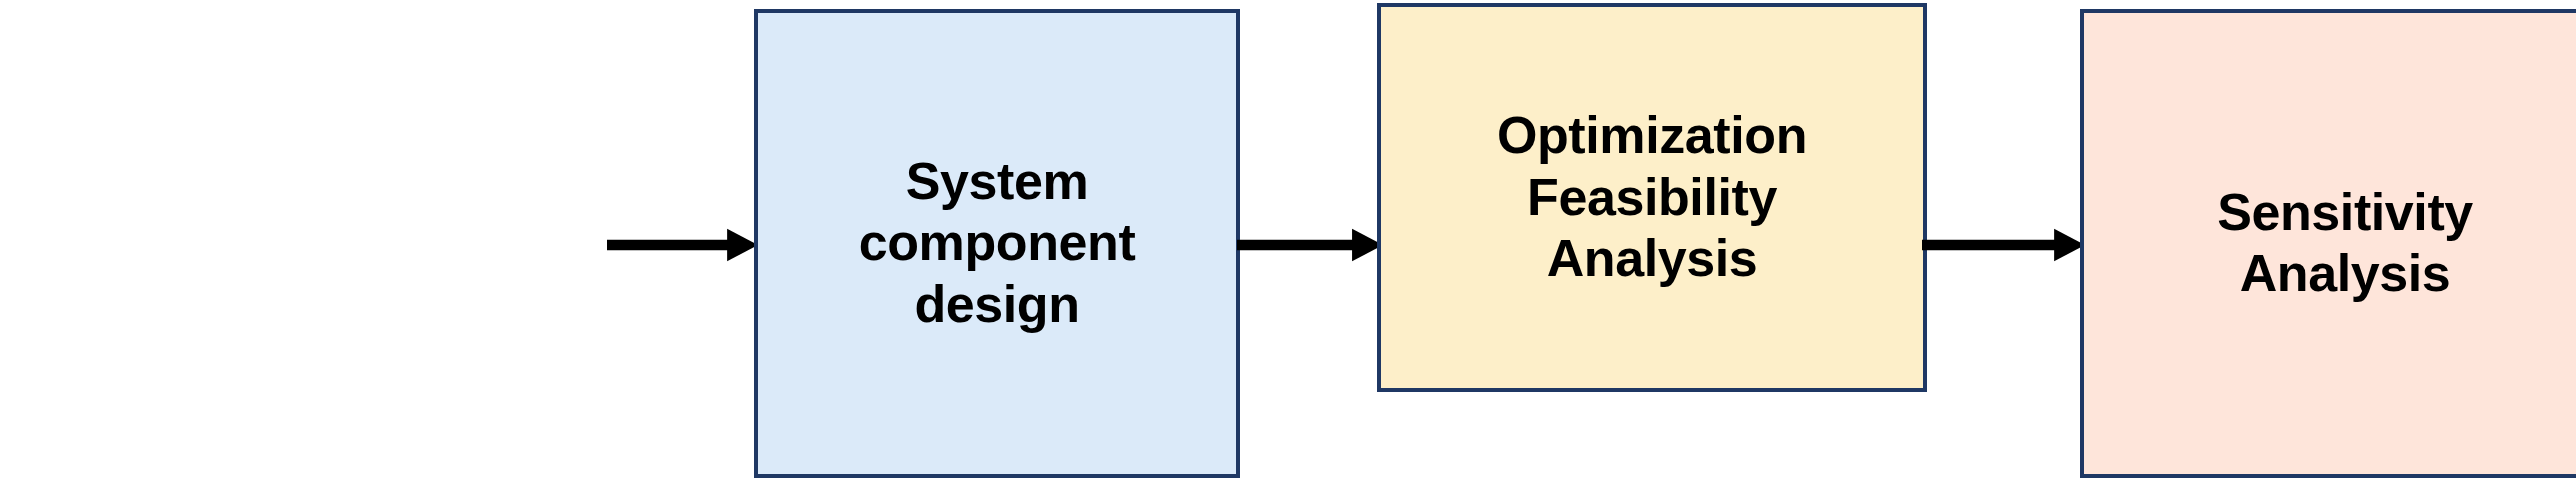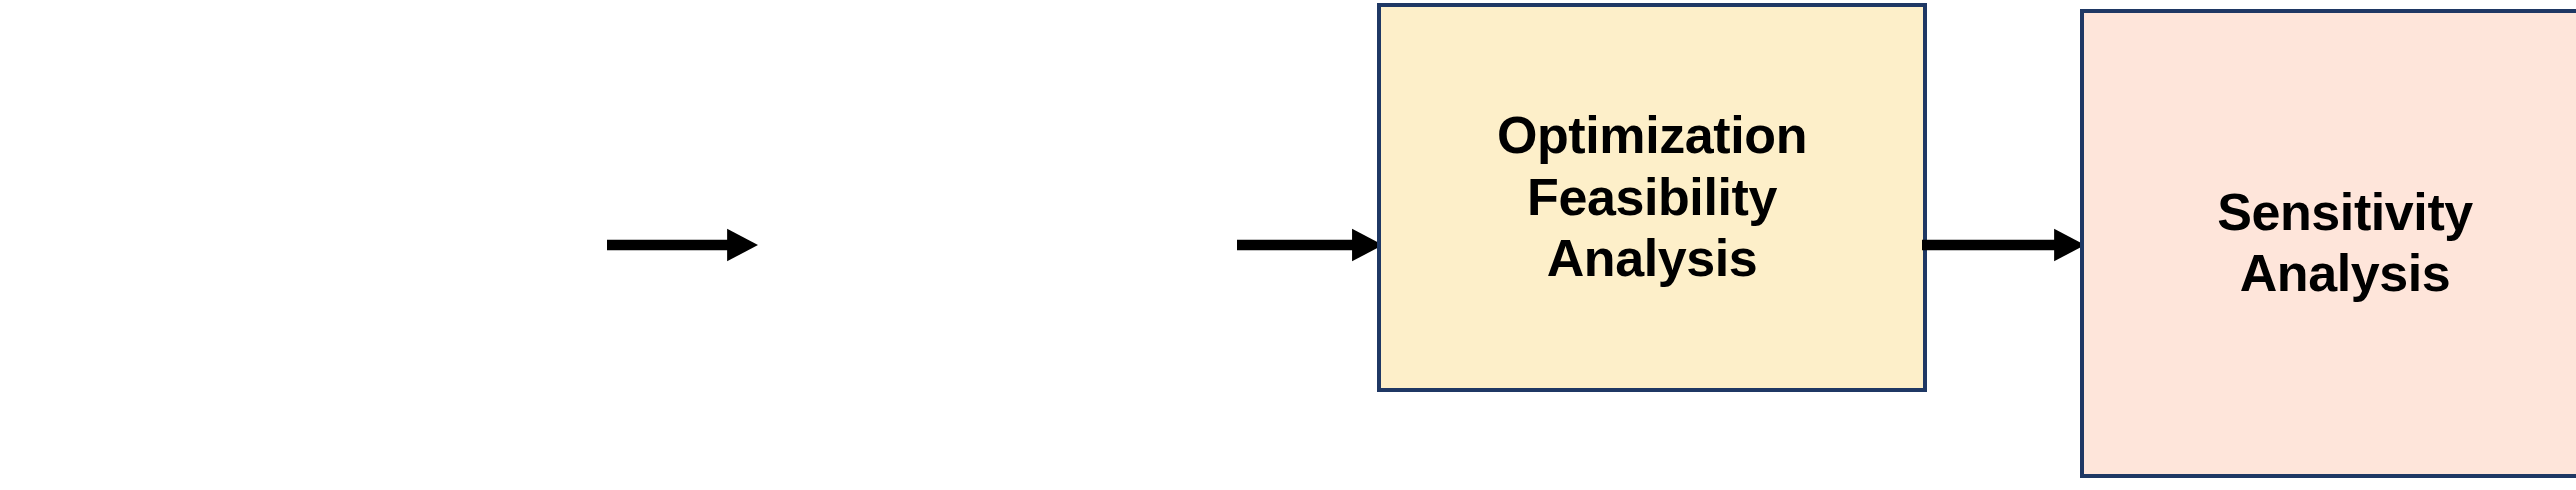--- a/index.html
+++ b/index.html
@@ -89,20 +89,25 @@
 <div id="canvas" style="background: rgb(255, 255, 255);">
 
 
   <div class="connector" id="connector-0">
     <svg width="151" height="40" viewBox="0 0 176 46" aria-hidden="true">
       <line x1="0" y1="23" x2="146" y2="23" stroke="#000000" stroke-width="12"></line>
       <polygon points="140,4 176,23 140,42" fill="#000000"></polygon>
     </svg>
   </div>
 
+  <div class="node" id="node-1" style="background: rgb(219, 234, 249); border-color: rgb(31, 56, 100);">
+    <span class="node-label" style="color: rgb(0, 0, 0);">System
+component
+design</span>
+  </div>
 
   <div class="connector" id="connector-1">
     <svg width="146" height="40" viewBox="0 0 170 46" aria-hidden="true">
       <line x1="0" y1="23" x2="140" y2="23" stroke="#000000" stroke-width="12"></line>
       <polygon points="134,4 170,23 134,42" fill="#000000"></polygon>
     </svg>
   </div>
 
   <div class="node" id="node-2" style="background: rgb(253, 239, 201); border-color: rgb(31, 56, 100);">
     <span class="node-label" style="color: rgb(0, 0, 0);">Optimization

